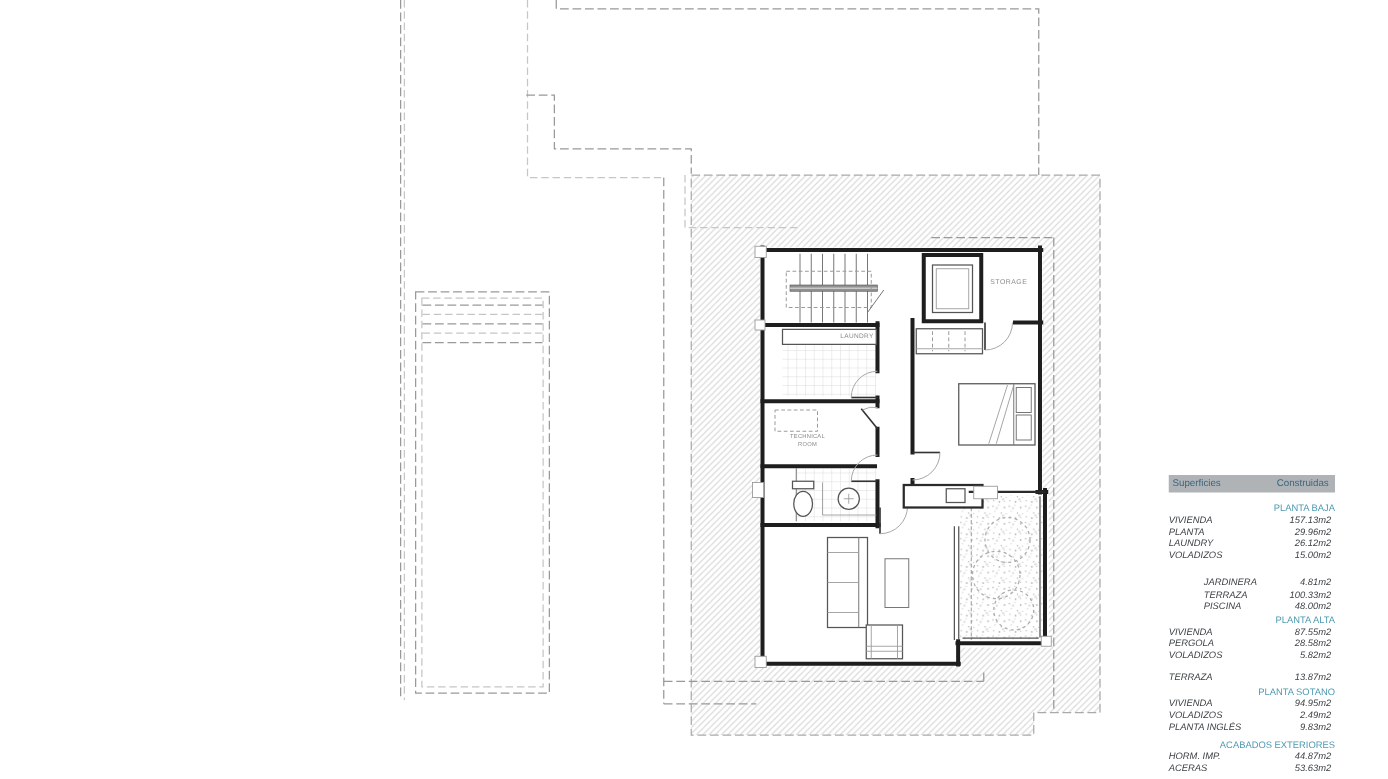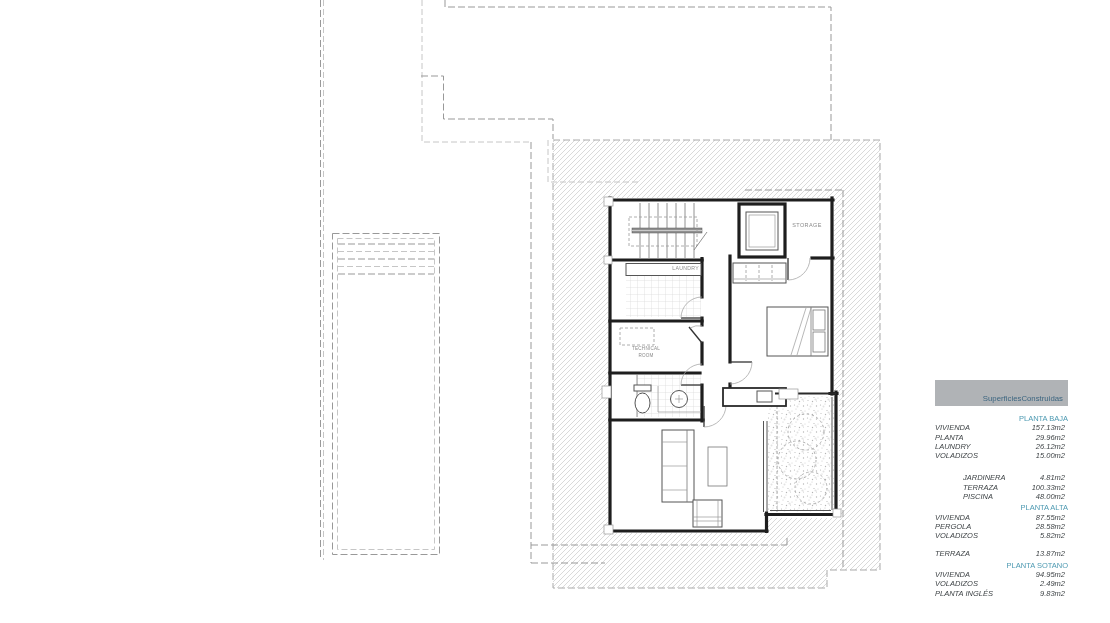--- a/index.html
+++ b/index.html
@@ -18,22 +18,22 @@
   .arc{stroke:#a8a8a8;stroke-width:0.8;fill:none;}
   .dash-b{stroke:#999;stroke-width:1;fill:none;stroke-dasharray:7,3;}
   .dash-l{stroke:#c6c6c6;stroke-width:1;fill:none;stroke-dasharray:6,3;}
   .dash-e{stroke:#9a9a9a;stroke-width:0.8;fill:none;stroke-dasharray:3,2;}
   .tree{stroke:#adadad;stroke-width:1;fill:none;stroke-dasharray:2.5,2.5;}
   .fwhite{fill:#ffffff;}
 
   
   .surface-table{position:absolute;left:935px;top:380px;width:133px;font-size:7.5px;
                  line-height:9.3px;color:#3f4447;letter-spacing:0;}
-  .st-header{display:flex;justify-content:flex-end;align-items:center;
-             background:#b0b3b6;color:#3d6680;height:14px;padding:12px 5px 0 3px;
+  .st-header{display:flex;justify-content:space-between;align-items:center;
+             background:#b0b3b6;color:#3d6680;height:14px;padding:0 5px 0 3px;
              font-size:7.8px;}
   .st-group{margin-top:2px;text-align:right;}
   .st-title{color:#4e9ab2;}
   .st-row{display:flex;justify-content:space-between;padding-right:3px;font-style:italic;}
   .gap-lg{margin-top:13px;margin-left:28px;}
   .gap-md{margin-top:8px;}
   .gap-sm{margin-top:5px;}
   .gap-xs{margin-top:3px;}
 </style>
 </head>
@@ -297,15 +297,26 @@
     <div class="st-row">
       <span>VOLADIZOS</span>
       <span>2.49m2</span>
     </div>
     <div class="st-row">
       <span>PLANTA INGLÉS</span>
       <span>9.83m2</span>
     </div>
   </div>
 
+  <div class="st-group gap-sm">
+    <div class="st-title">ACABADOS EXTERIORES</div>
+    <div class="st-row">
+      <span>HORM. IMP.</span>
+      <span>44.87m2</span>
+    </div>
+    <div class="st-row">
+      <span>ACERAS</span>
+      <span>53.63m2</span>
+    </div>
+  </div>
 </div>
 
 </div>
 
 </body></html>

